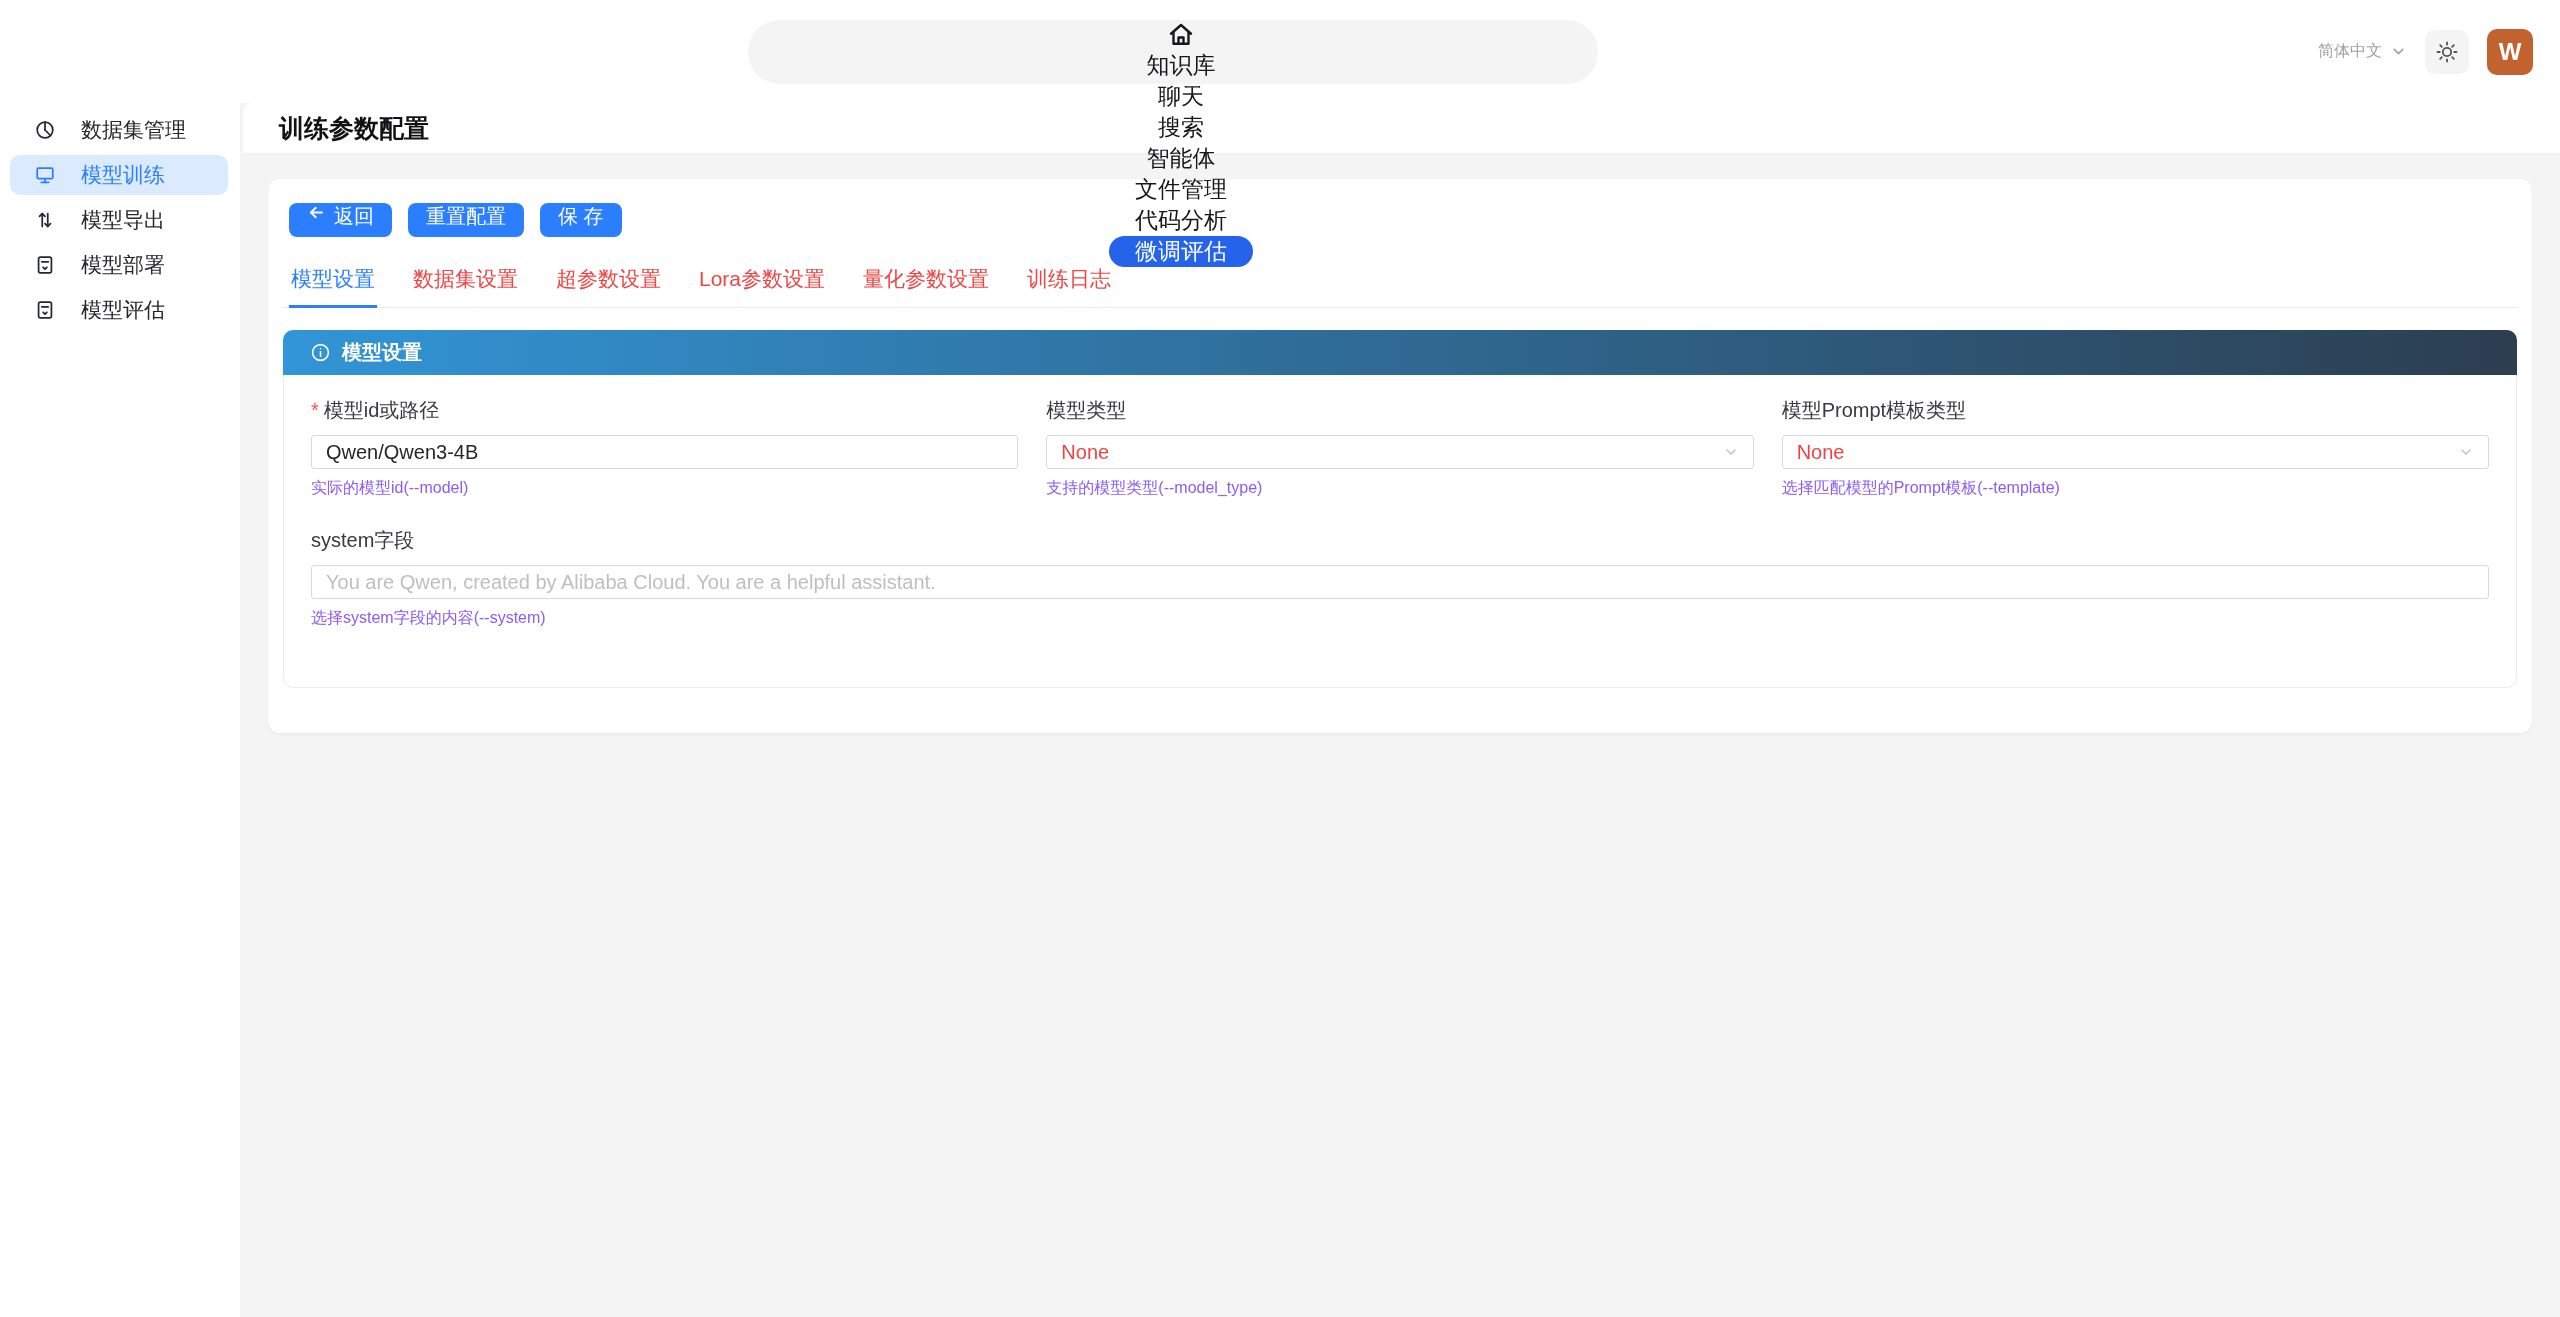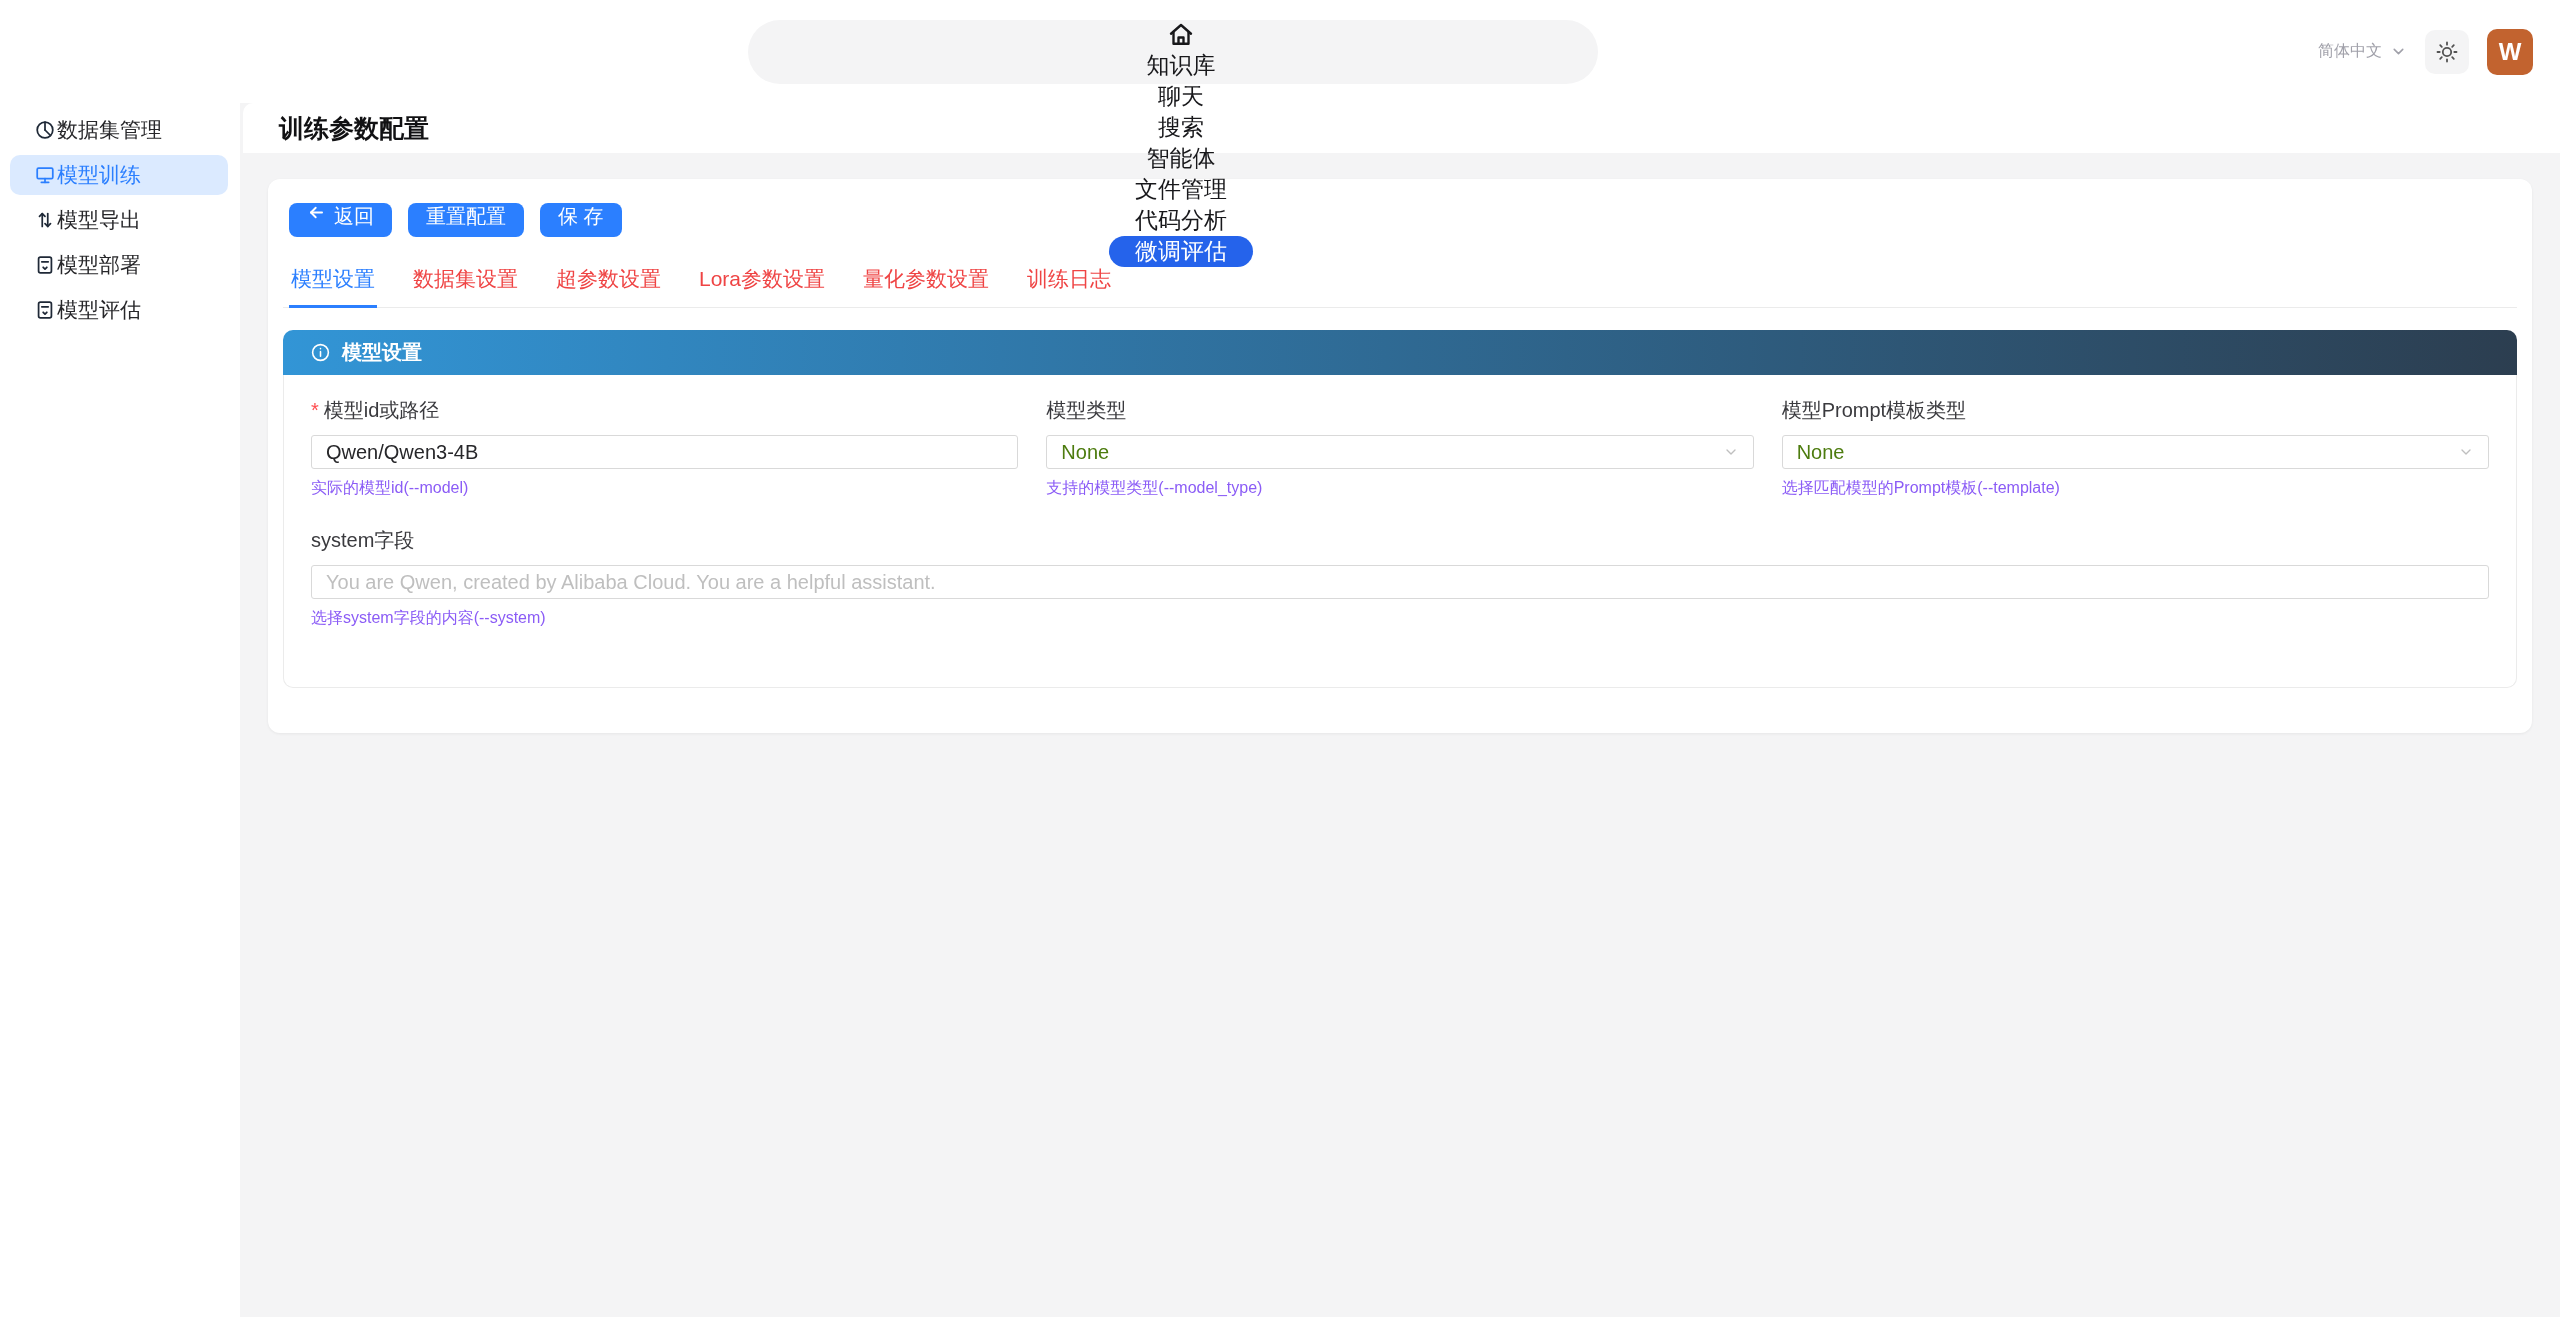--- a/index.html
+++ b/index.html
@@ -38,21 +38,21 @@
     width:46px; height:46px; border-radius:10px; background:#c2632f;
     color:#fff; font-size:24px; font-weight:bold;
     display:flex; align-items:center; justify-content:center; cursor:pointer;
   }
 
   
   .layout { display:flex; height:1214px; }
   .sidebar { width:240px; background:#fff; padding:7px 12px 0 10px; flex:none; }
   .side-item {
     height:40px; margin-bottom:5px; border-radius:10px;
-    display:flex; align-items:center; gap:1px; padding-left:24px;
+    display:flex; align-items:center; gap:25px; padding-left:24px;
     font-size:21px; color:#27272a; cursor:pointer;
   }
   .side-item .ic { color:#1f2937; display:flex; }
   .side-item.active { background:#dbeaff; color:#2b7fff; }
   .side-item.active .ic { color:#2b7fff; }
 
   .main { flex:1; background:#f4f4f5; min-width:0; }
   .titlebar {
     height:50px; background:#fff; margin-left:3px; border-top-left-radius:10px;
     display:flex; align-items:center; padding-left:36px;
@@ -94,21 +94,21 @@
   .req { color:#ff4d4f; font-size:20px; }
   .control {
     width:100%; height:34px; border:1px solid #d9d9d9; border-radius:3px;
     padding:15px 14px; font-size:20px; color:#27272a; background:#fff;
     font-family:inherit; outline:none;
   }
   .control::placeholder { color:#bfbfbf; }
   .select {
     display:flex; align-items:center; justify-content:space-between; cursor:pointer;
   }
-  .select .ph { color:#4d7c0f; font-size:20px; }
+  .select .ph { color:#ef4444; font-size:20px; }
   .helper { font-size:16px; color:#8b5cf6; margin-top:9px; }
   .row2 { margin-top:28px; }
 </style>
 </head>
 <body>
 
 <header class="topbar">
   <nav class="nav-pill">
     <span class="nav-home">
       <span>

